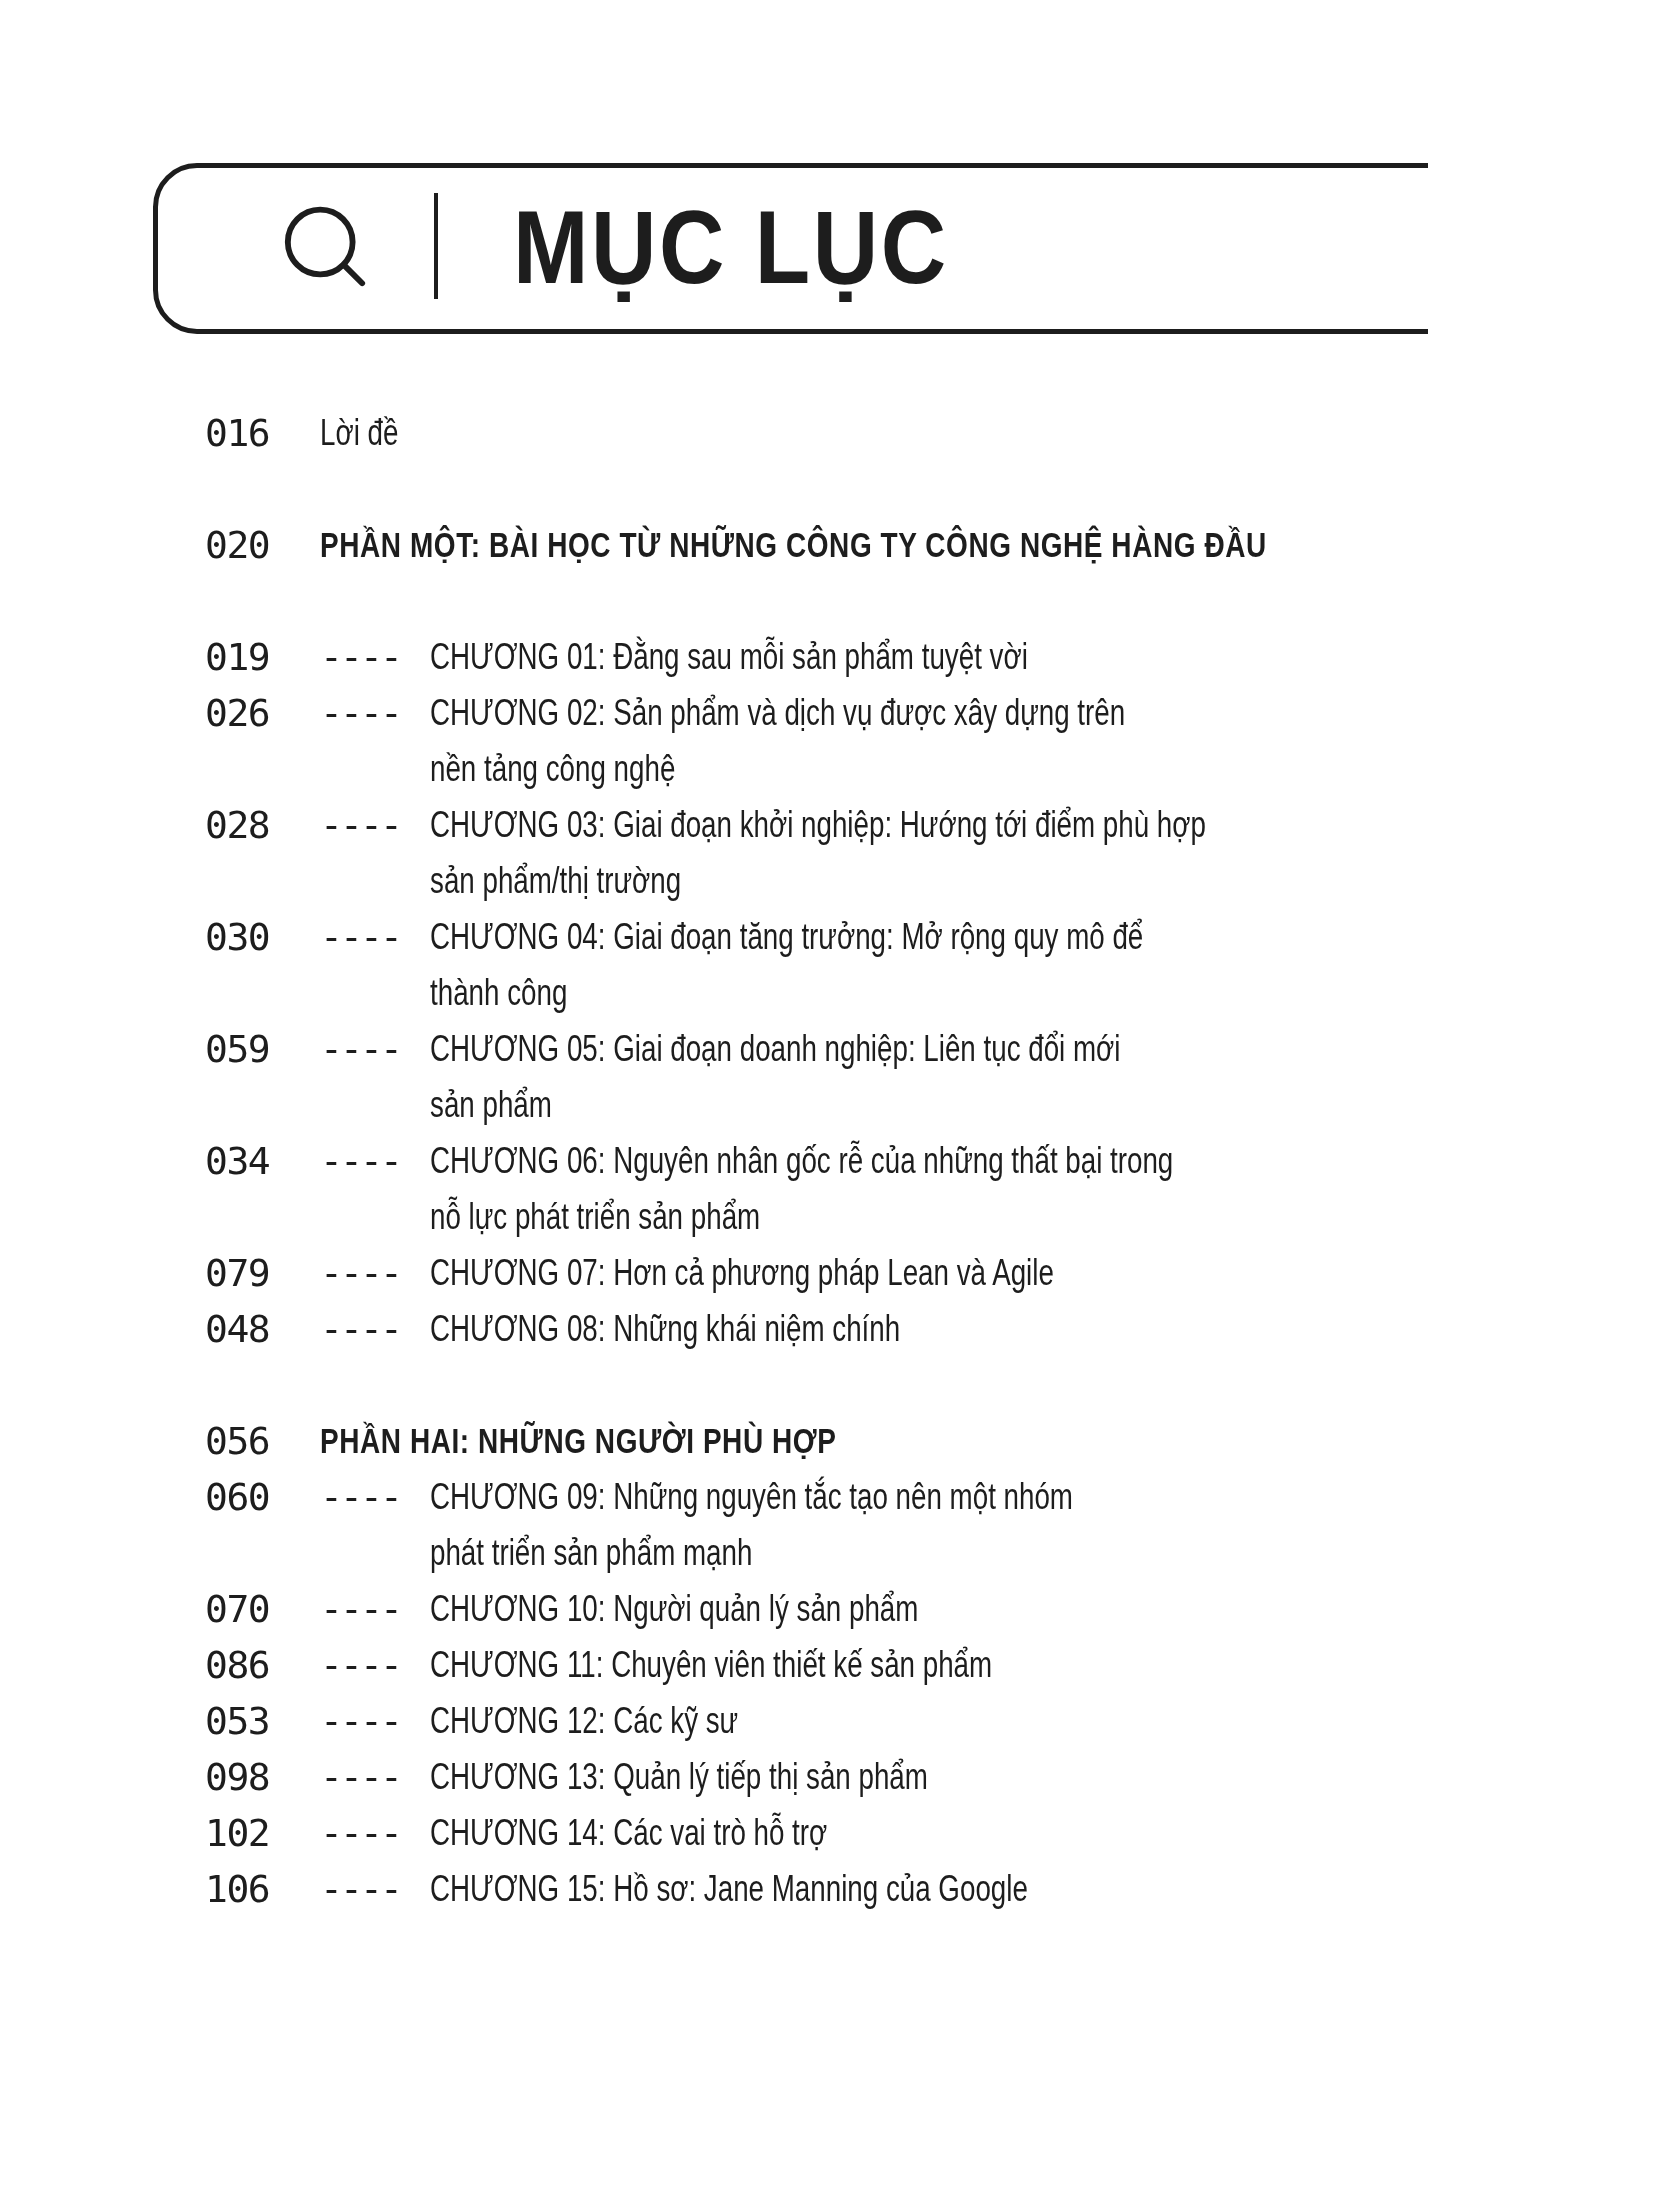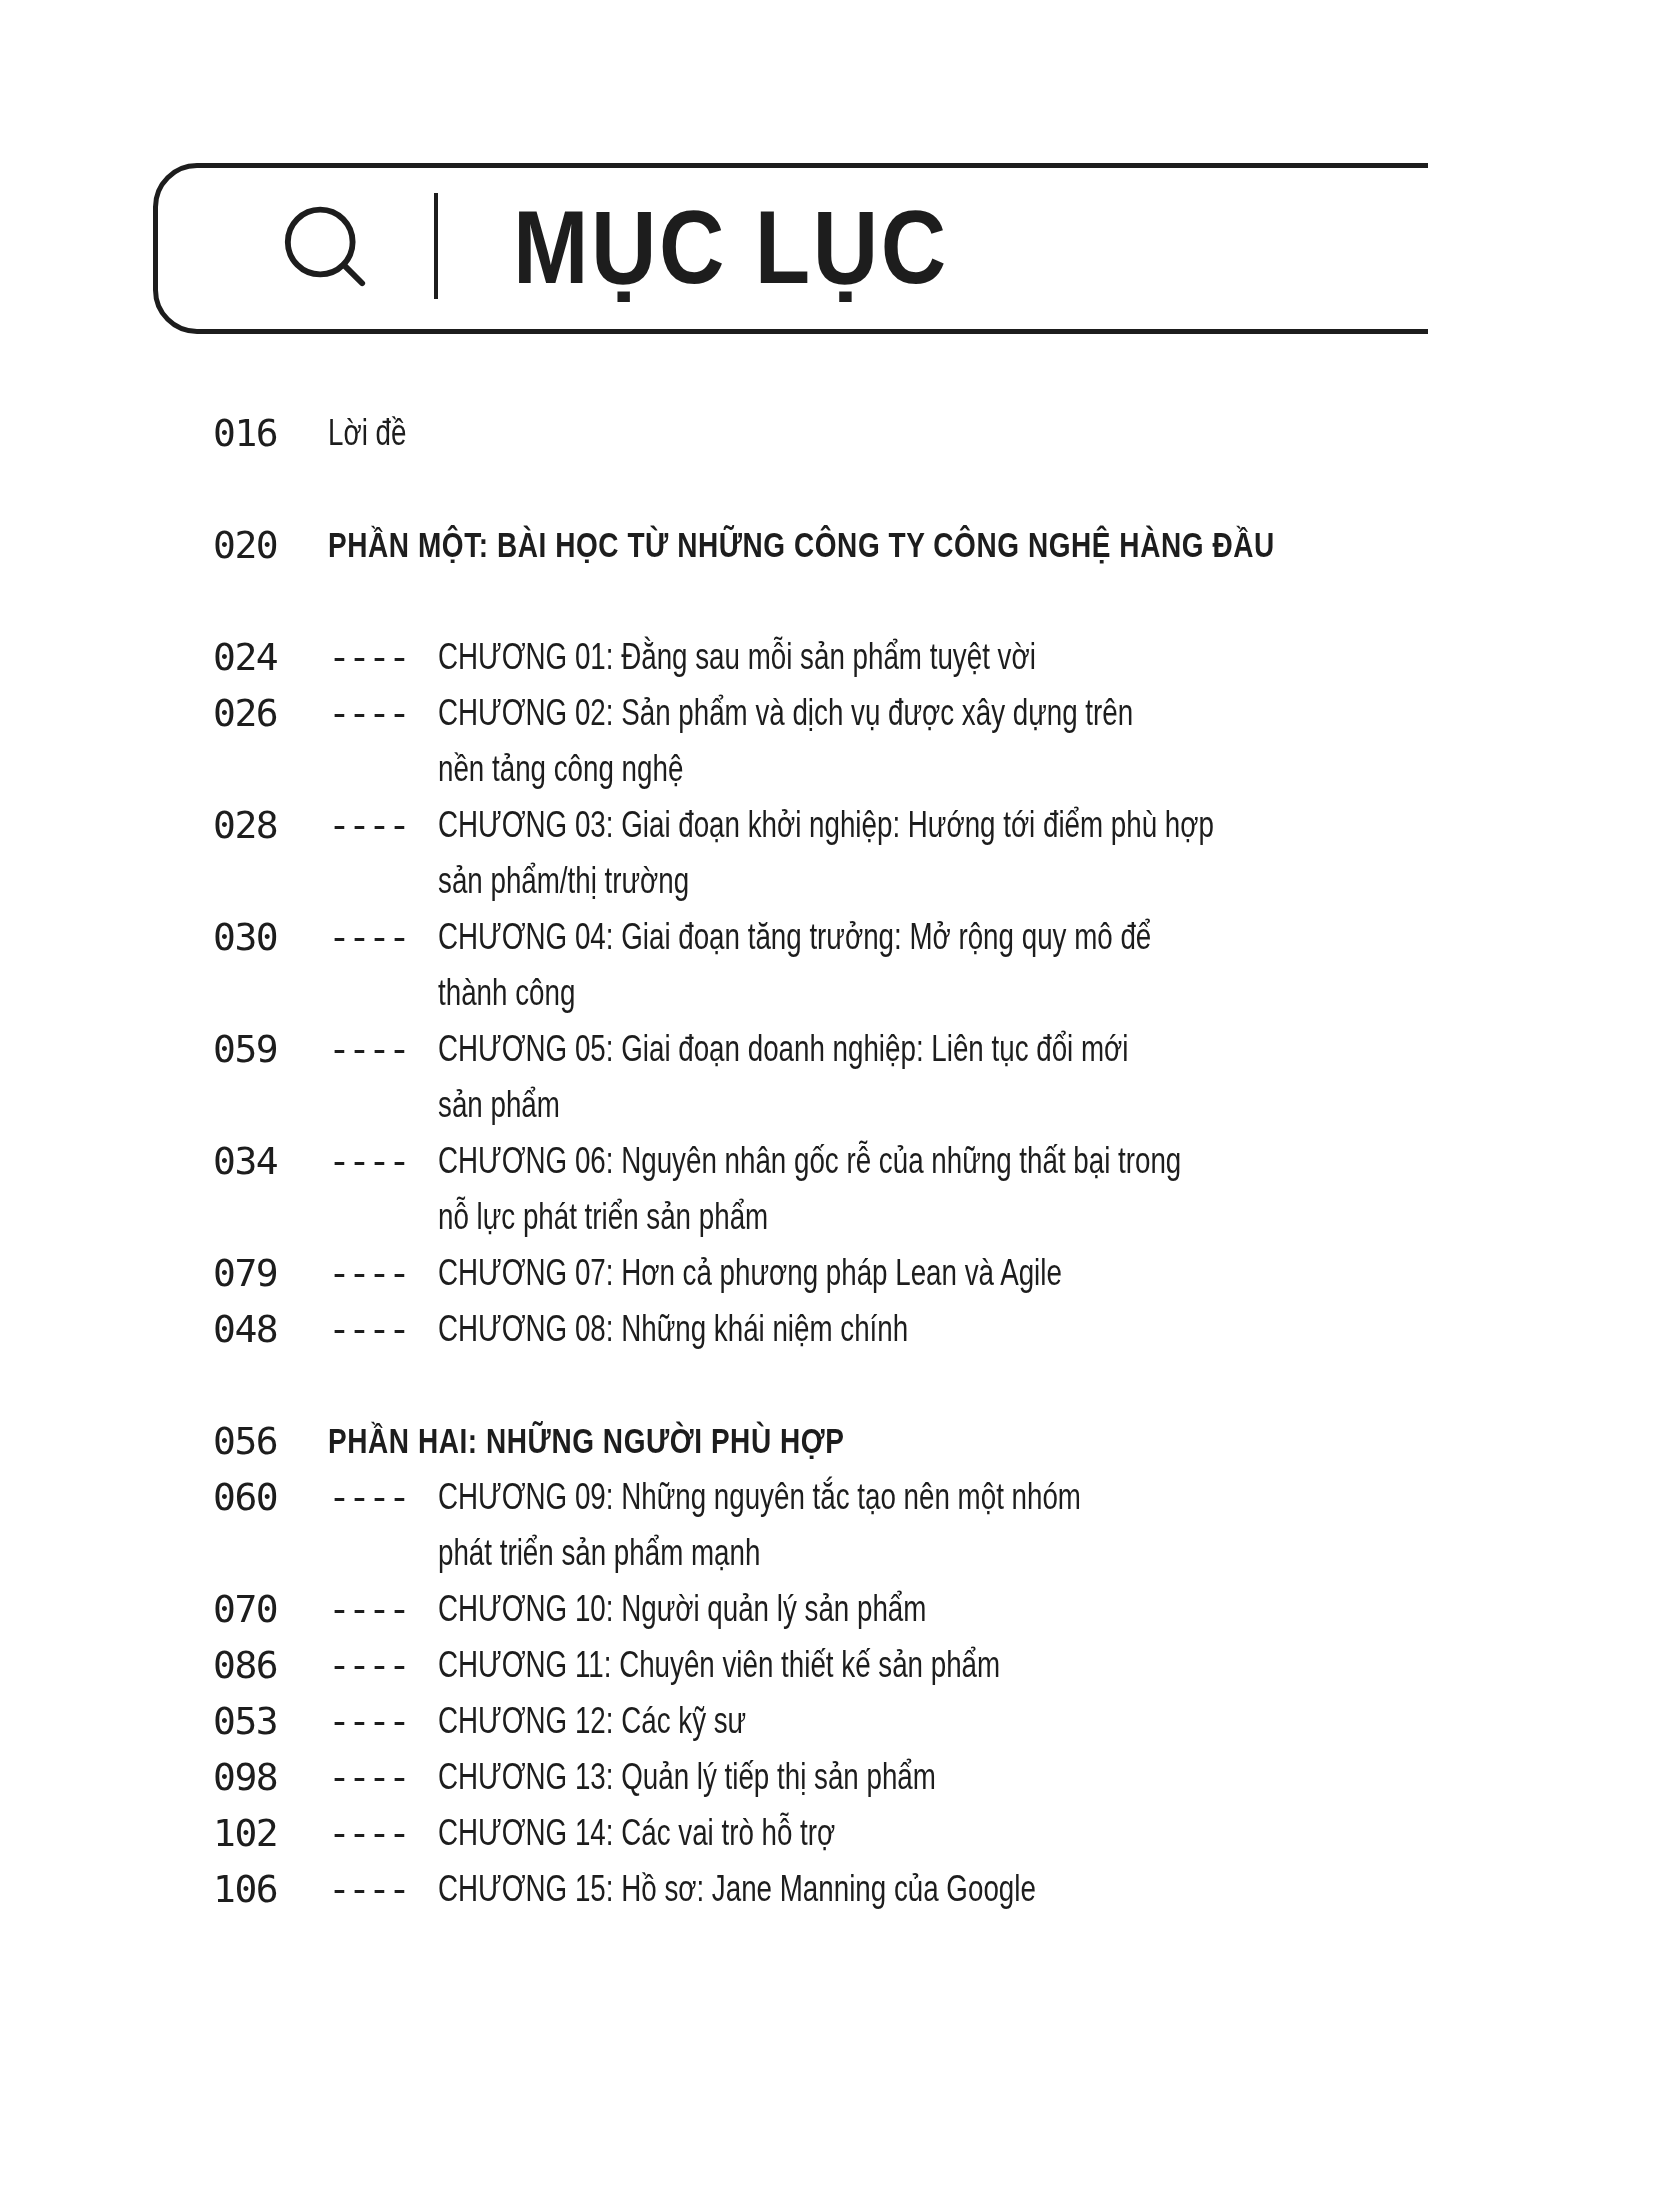--- a/index.html
+++ b/index.html
@@ -52,21 +52,21 @@
     letter-spacing: 2.9px;
     transform: scaleX(0.88);
     transform-origin: left center;
     white-space: nowrap;
     color: #1d1d1d;
   }
 
   
   .toc-list {
     position: absolute;
-    left: 213px;
+    left: 205px;
     top: 405px;
     width: 1324px;
   }
   .toc-row {
     display: flex;
     align-items: flex-start;
     line-height: 56px;
     font-size: 37px;
   }
   .toc-row.gap-before { margin-top: 56px; }
@@ -121,21 +121,21 @@
       <span class="page-num">016</span>
 
       <span class="entry-title">Lời đề</span>
     </div>
       <div class="toc-row type-section gap-before">
       <span class="page-num">020</span>
 
       <span class="entry-title">PHẦN MỘT: BÀI HỌC TỪ NHỮNG CÔNG TY CÔNG NGHỆ HÀNG ĐẦU</span>
     </div>
       <div class="toc-row type-chapter gap-before">
-      <span class="page-num">024</span>
+      <span class="page-num">019</span>
       <span class="dash-leader">----</span>
       <span class="entry-title">CHƯƠNG 01: Đằng sau mỗi sản phẩm tuyệt vời</span>
     </div>
       <div class="toc-row type-chapter">
       <span class="page-num">026</span>
       <span class="dash-leader">----</span>
       <span class="entry-title">CHƯƠNG 02: Sản phẩm và dịch vụ được xây dựng trên
 nền tảng công nghệ</span>
     </div>
       <div class="toc-row type-chapter">

